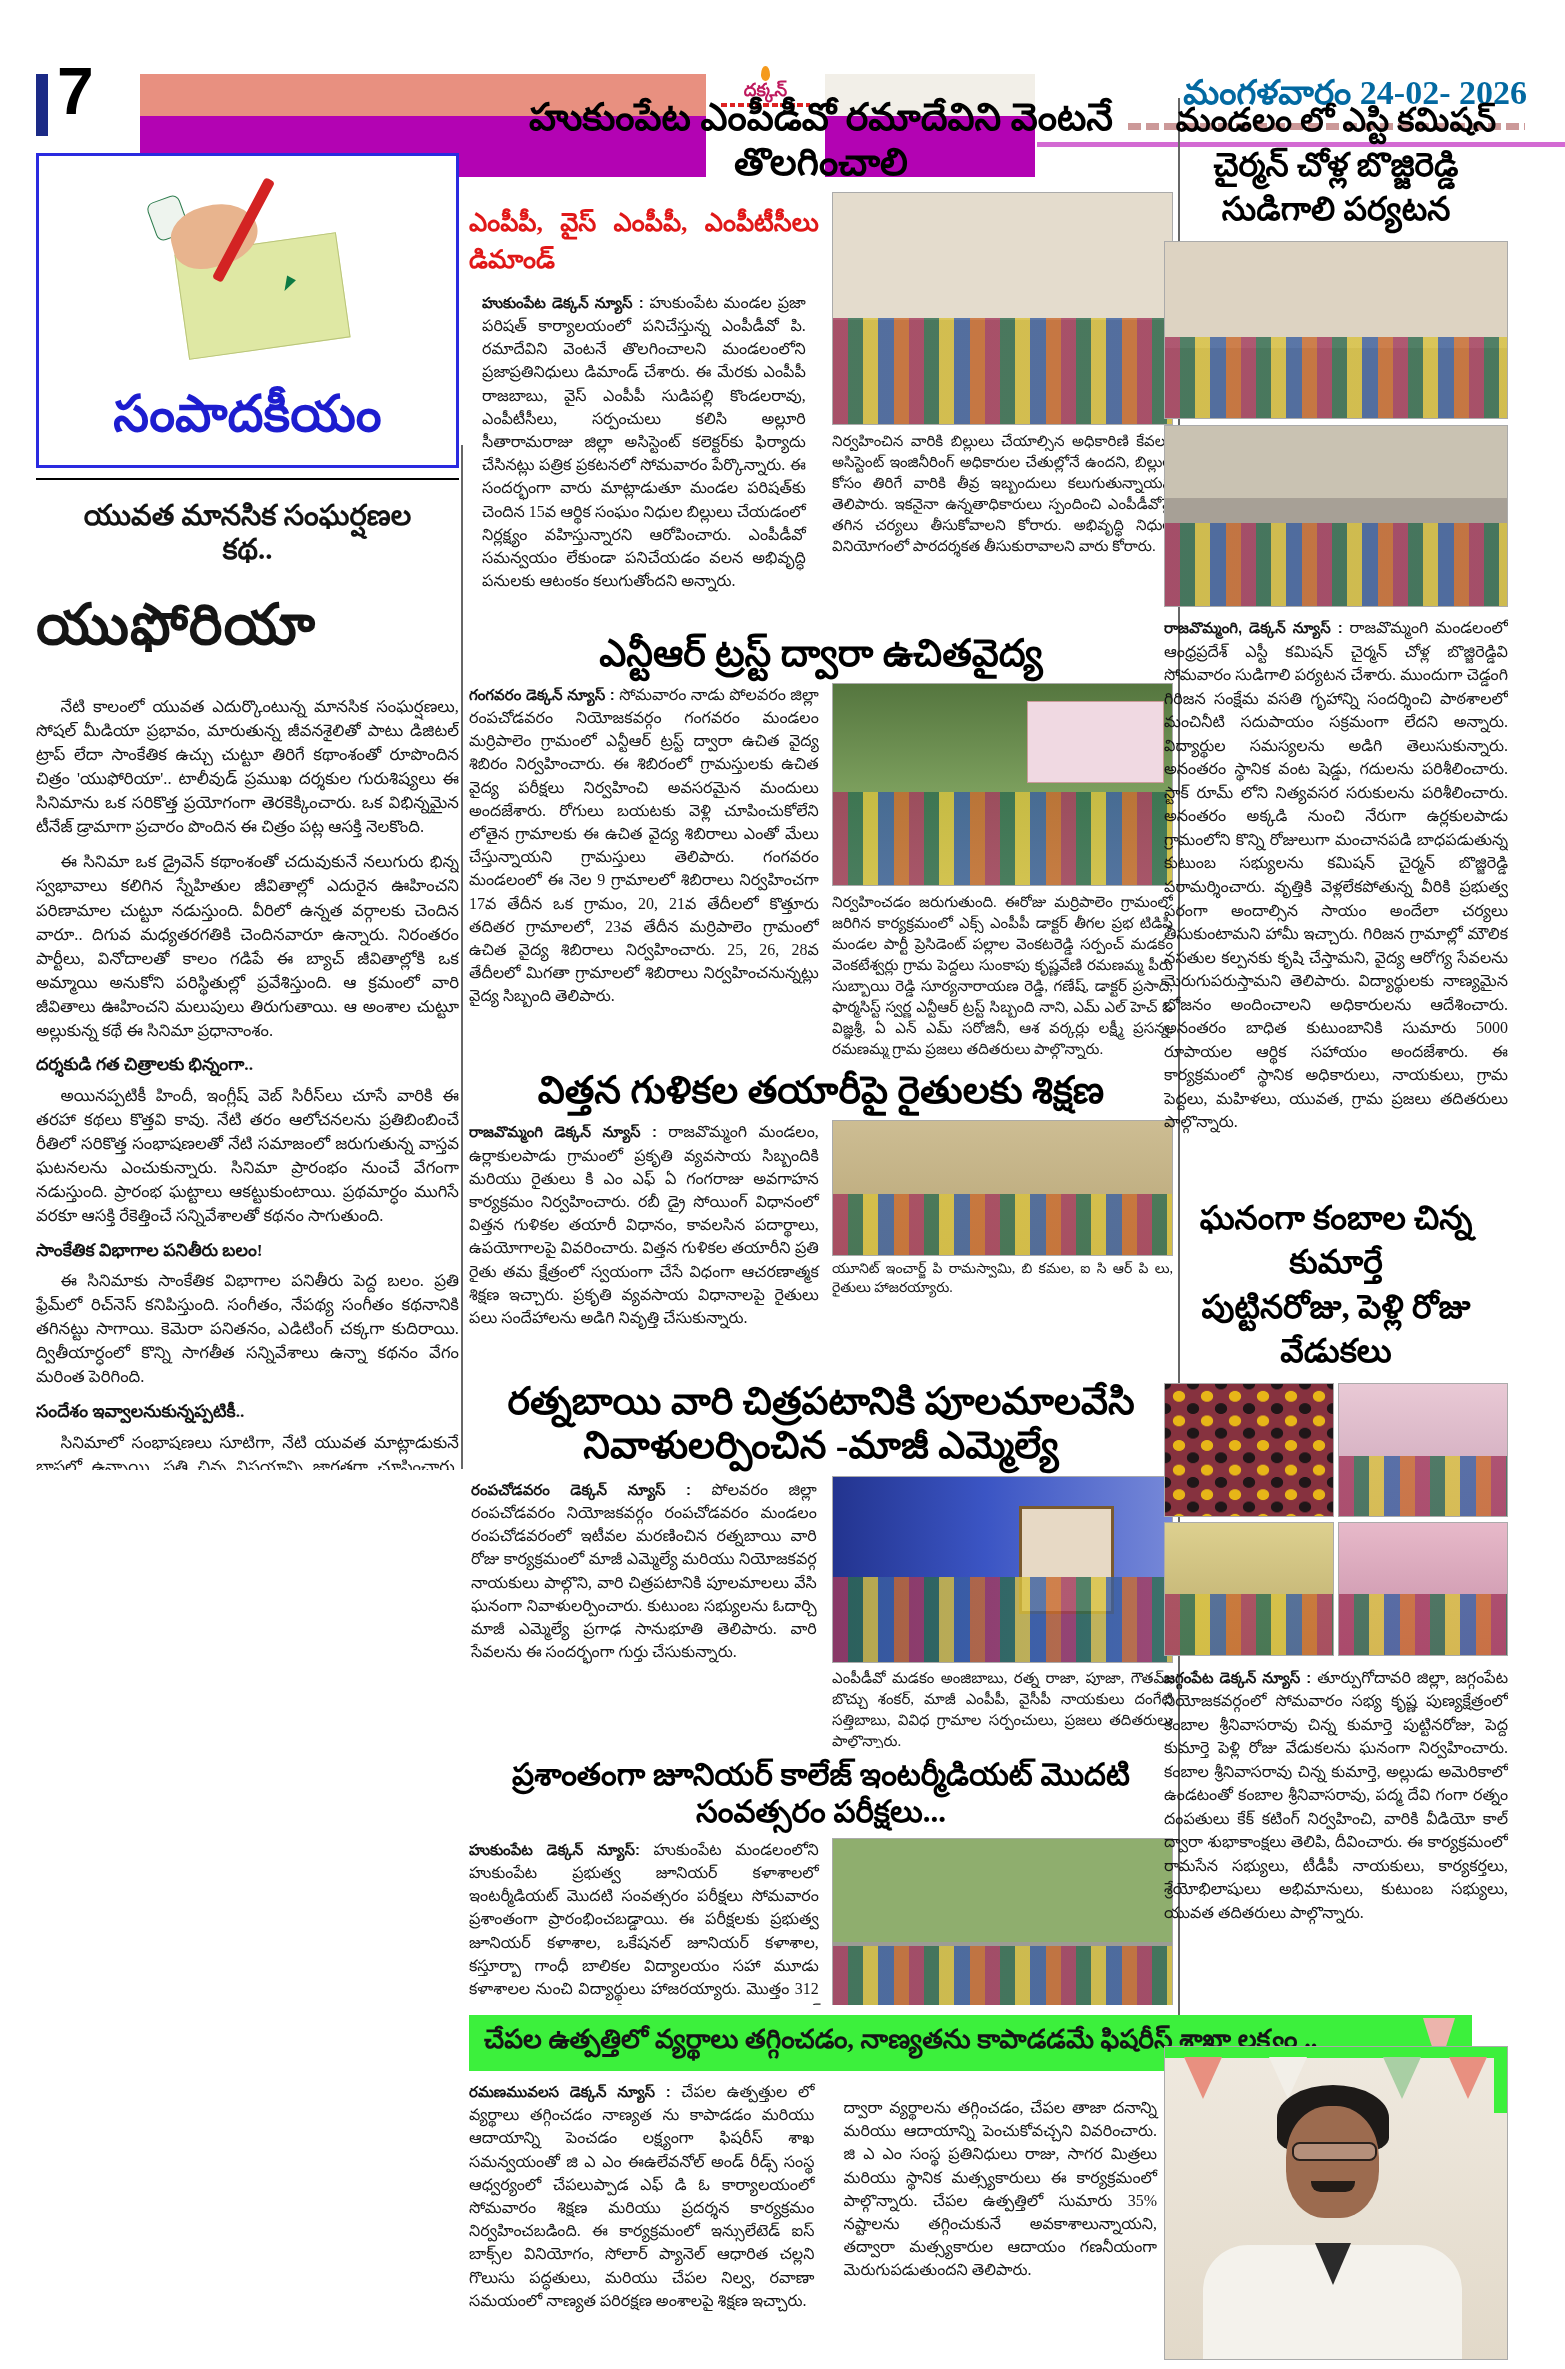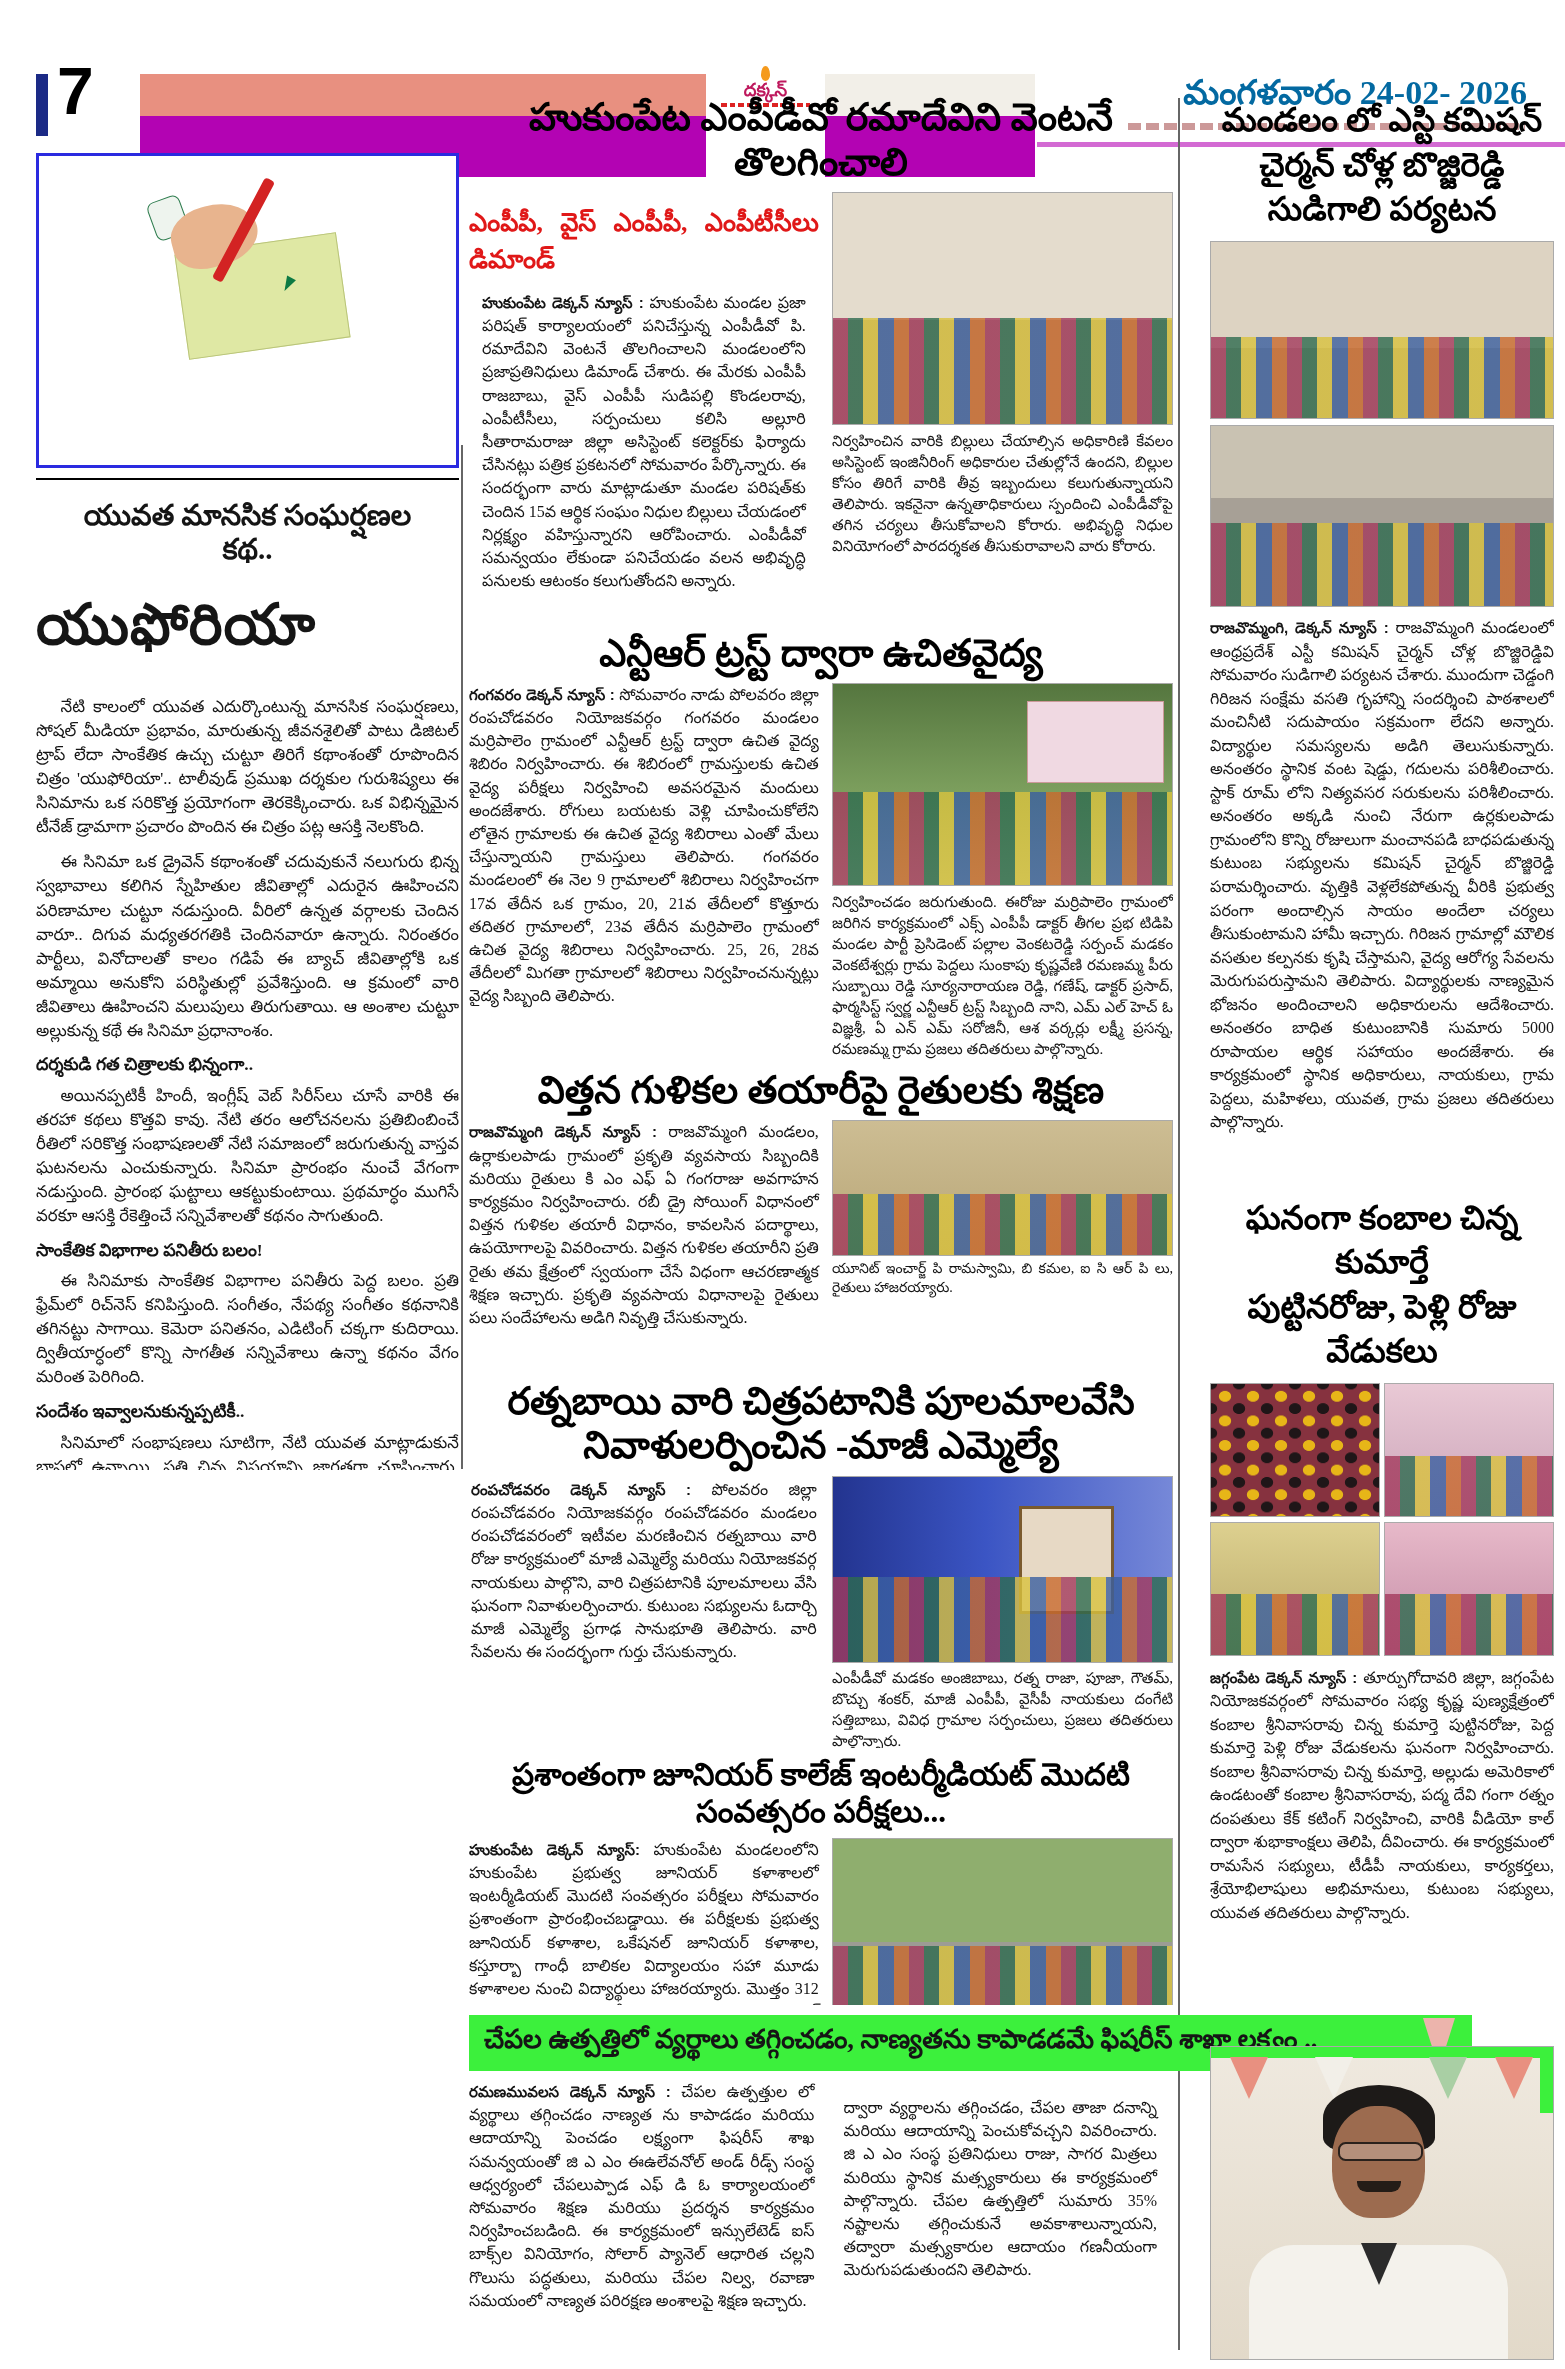--- a/index.html
+++ b/index.html
@@ -57,21 +57,21 @@
   .tcol{flex:1 1 0;font-size:16px;line-height:1.45;text-align:justify}
   .fcol{width:341px;flex:0 0 341px;font-size:15px;line-height:1.4;text-align:justify}
   .byline{font-weight:700;font-family:"Liberation Sans",sans-serif;font-size:15px}
   .caption{font-size:14px;line-height:1.35;text-align:justify;margin-top:3.8px}
   .green-banner{background:#3cf03c;padding:9.5px 15px;font-size:26.5px;font-weight:700;
                 position:relative;margin-bottom:9.5px;width:1003px;box-sizing:border-box}
   .pennant{position:absolute;right:17px;top:3.8px;width:0;height:0;
            border-left:16px solid rgba(0,0,0,0);border-right:16px solid rgba(0,0,0,0);
            border-top:51px solid #ecb4ac}
   
-  .rightcol{position:absolute;left:1210px;top:98px;width:344px}
+  .rightcol{position:absolute;left:1164px;top:98px;width:344px}
   .r-headline{font-size:33px;font-weight:700;text-align:center;line-height:1.35;color:#000}
   .r-body{font-size:16px;line-height:1.47;text-align:justify;margin-top:9.5px;overflow:hidden}
   .grid{display:grid;grid-template-columns:1fr 1fr;gap:4.7px;margin-top:9.5px}
   
   .ph{position:relative;overflow:hidden;background:#cfc7ba;border:0.9px solid #aaa}
   .strip{position:absolute;left:0;right:0;bottom:0;height:46%;opacity:.8;
          background:repeating-linear-gradient(90deg,#a33a5d 0 15px,#2e6b4f 15px 30px,#d9c23e 30px 45px,#3a5fa0 45px 61px,#c96a2e 61px 76px)}
   .ph-room{background:linear-gradient(#e4dccd 0 55%,#b9ab97 55% 100%)}
   .ph-green{background:linear-gradient(#55763f,#7da05e 55%,#b9c79a)}
   .ph-banner{position:absolute;right:7.6px;top:17px;width:40%;height:40%;background:#f0d9e2;border:0.9px solid #c99}
@@ -126,20 +126,21 @@
   <div class="vr vr1"></div>
   <div class="vr vr2"></div>
 
   <div class="leftcol">
     <div class="ed-box">
       <div class="ed-cuff"></div>
       <div class="ed-paper"></div>
       <div class="ed-hand"></div>
       <div class="ed-pen"></div>
       <div class="ed-pentip"></div>
+      <div class="ed-title">సంపాదకీయం</div>
     </div>
     <div class="ed-kicker">యువత మానసిక సంఘర్షణల</div>
     <div class="ed-kicker2">కథ..</div>
     <div class="ed-heading">యుఫోరియా</div>
     <div class="ed-body">
       <p>నేటి కాలంలో యువత ఎదుర్కొంటున్న మానసిక సంఘర్షణలు, సోషల్ మీడియా ప్రభావం, మారుతున్న జీవనశైలితో పాటు డిజిటల్ ట్రాప్ లేదా సాంకేతిక ఉచ్చు చుట్టూ తిరిగే కథాంశంతో రూపొందిన చిత్రం 'యుఫోరియా'.. టాలీవుడ్ ప్రముఖ దర్శకుల గురుశిష్యలు ఈ సినిమాను ఒక సరికొత్త ప్రయోగంగా తెరకెక్కించారు. ఒక విభిన్నమైన టీనేజ్ డ్రామాగా ప్రచారం పొందిన ఈ చిత్రం పట్ల ఆసక్తి నెలకొంది.</p>
       <p>ఈ సినిమా ఒక డ్రైవెన్ కథాంశంతో చదువుకునే నలుగురు భిన్న స్వభావాలు కలిగిన స్నేహితుల జీవితాల్లో ఎదురైన ఊహించని పరిణామాల చుట్టూ నడుస్తుంది. వీరిలో ఉన్నత వర్గాలకు చెందిన వారూ.. దిగువ మధ్యతరగతికి చెందినవారూ ఉన్నారు. నిరంతరం పార్టీలు, వినోదాలతో కాలం గడిపే ఈ బ్యాచ్ జీవితాల్లోకి ఒక అమ్మాయి అనుకోని పరిస్థితుల్లో ప్రవేశిస్తుంది. ఆ క్రమంలో వారి జీవితాలు ఊహించని మలుపులు తిరుగుతాయి. ఆ అంశాల చుట్టూ అల్లుకున్న కథే ఈ సినిమా ప్రధానాంశం.</p>
       <div class="ed-sub">దర్శకుడి గత చిత్రాలకు భిన్నంగా..</div>
       <p>అయినప్పటికీ హిందీ, ఇంగ్లీష్ వెబ్ సిరీస్‌లు చూసే వారికి ఈ తరహా కథలు కొత్తవి కావు. నేటి తరం ఆలోచనలను ప్రతిబింబించే రీతిలో సరికొత్త సంభాషణలతో నేటి సమాజంలో జరుగుతున్న వాస్తవ ఘటనలను ఎంచుకున్నారు. సినిమా ప్రారంభం నుంచే వేగంగా నడుస్తుంది. ప్రారంభ ఘట్టాలు ఆకట్టుకుంటాయి. ప్రథమార్ధం ముగిసే వరకూ ఆసక్తి రేకెత్తించే సన్నివేశాలతో కథనం సాగుతుంది.</p>
       <div class="ed-sub">సాంకేతిక విభాగాల పనితీరు బలం!</div>

